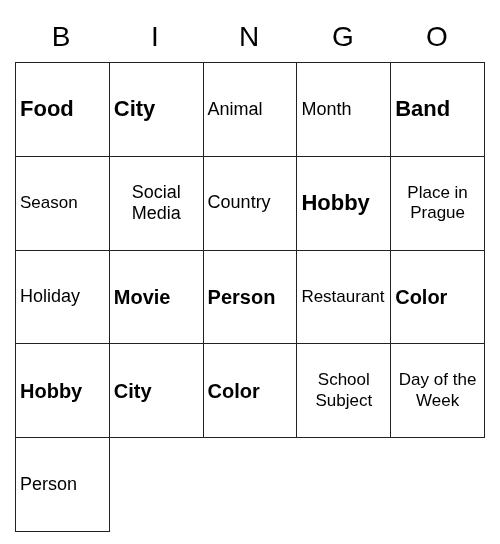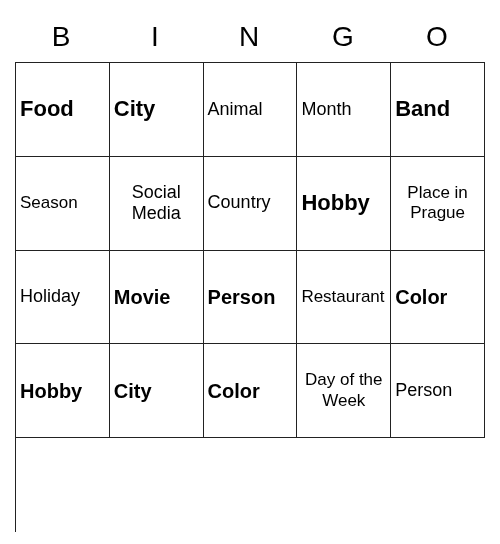--- a/index.html
+++ b/index.html
@@ -126,19 +126,22 @@
       <div class="bingo-cell">
         <span class="size-medium">Hobby</span>
       </div>
       <div class="bingo-cell">
         <span class="size-medium">City</span>
       </div>
       <div class="bingo-cell">
         <span class="size-medium">Color</span>
       </div>
       <div class="bingo-cell">
+        <span class="size-small">School Subject</span>
+      </div>
+      <div class="bingo-cell">
         <span class="size-small">Day of the Week</span>
       </div>
       <div class="bingo-cell">
         <span class="size-normal">Person</span>
       </div>
     </div>
 </div>
 
 </body></html>

